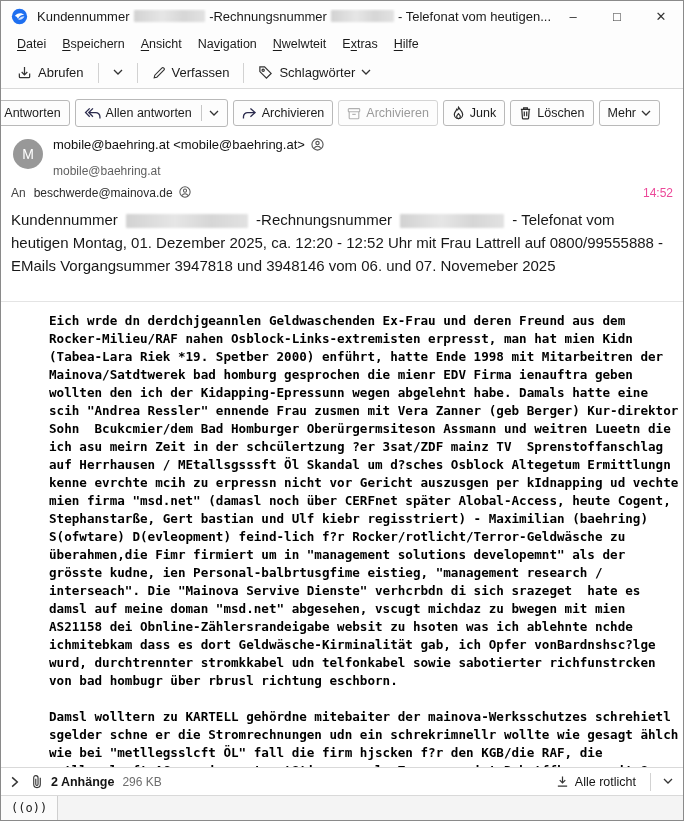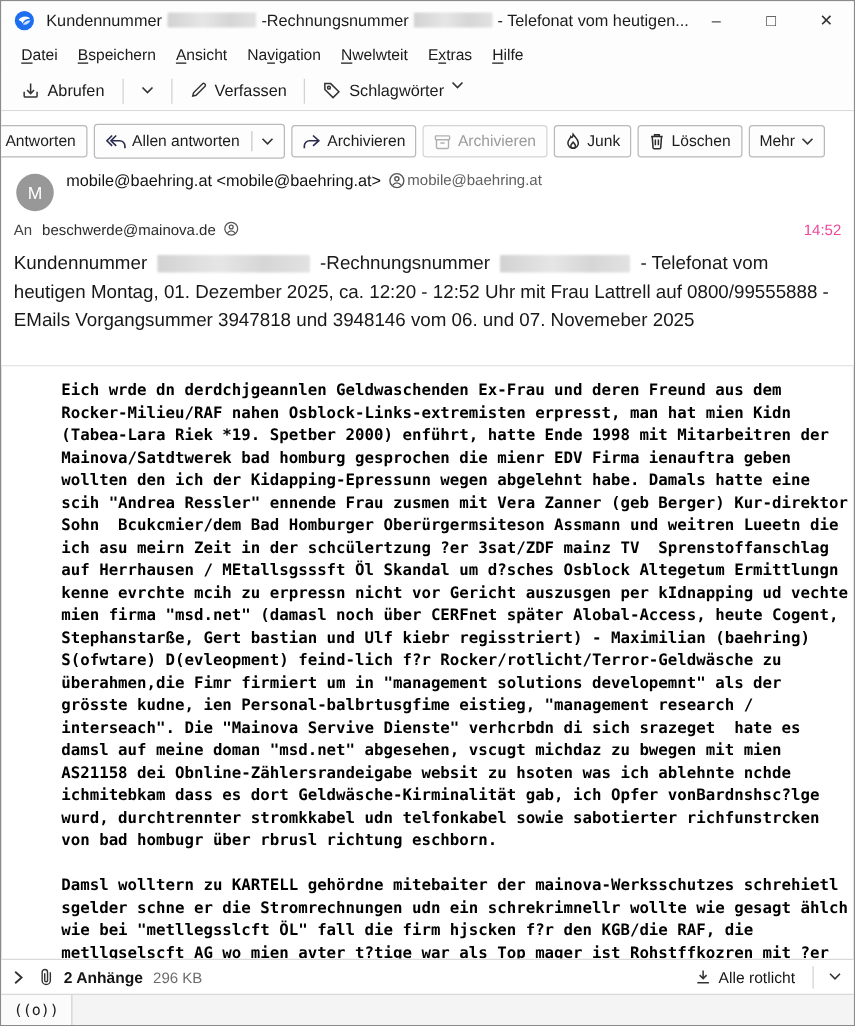--- a/index.html
+++ b/index.html
@@ -16,36 +16,36 @@
   .redact { display:inline-block; height:12px; border-radius:1px;
     background:linear-gradient(90deg,#d2d2d2,#e6e6e6 40%,#d6d6d6 70%,#e2e2e2); filter:blur(1px); margin:0 4px; vertical-align:middle; }
   .win-controls { display:flex; flex:none; }
   .win-btn { width:44px; height:30px; display:flex; align-items:center; justify-content:center; font-size:13px; color:#333; cursor:default; }
   
   .menubar { height:26px; display:flex; align-items:center; padding-left:8px; background:#fdfdfd; flex:none; }
   .menu-item { font-size:12.5px; color:#1a1a1a; padding:3px 8px; white-space:nowrap; }
   .menu-item u { text-decoration:underline; text-underline-offset:2px; }
   
   .toolbar { height:32px; display:flex; align-items:center; padding-left:8px; background:#fdfdfd; border-bottom:1px solid #d9d9d9; flex:none; }
-  .tool-btn { display:flex; align-items:flex-start; gap:6px; font-size:13px; color:#1a1a1a; padding:4px 8px; border-radius:3px; }
+  .tool-btn { display:flex; align-items:center; gap:6px; font-size:13px; color:#1a1a1a; padding:4px 8px; border-radius:3px; }
   .tool-sep { width:1px; height:20px; background:#d2d2d2; margin:0 6px; }
   .chev { width:10px; height:7px; }
   
   .msg-header { padding:6px 10px 24px 10px; border-bottom:1px solid #e4e4e4; flex:none; background:#fff; }
   .action-row { display:flex; justify-content:flex-end; align-items:center; gap:5px; padding:4px 2px 8px 2px; }
   .act-btn { display:flex; align-items:center; gap:5px; font-size:12.5px; color:#1c1c1c; background:#fdfdfd;
     border:1px solid #b9b9b9; border-radius:3px; padding:5px 8px; white-space:nowrap; }
   .act-btn .split { width:1px; height:16px; background:#c7c7c7; margin:0 2px 0 4px; }
   .act-btn.disabled { color:#9b9b9b; border-color:#d4d4d4; }
   .act-btn.disabled svg { opacity:.45; }
   .star { margin-left:6px; }
   .from-row { display:flex; align-items:flex-start; margin-top:2px; }
   .avatar { width:30px; height:30px; border-radius:50%; background:#989898; color:#fff; font-size:14px;
     display:flex; align-items:center; justify-content:center; flex:none; margin:2px 10px 0 2px; }
-  .from-lines { display:flex; gap:2px; }
+  .from-lines { display:flex; flex-direction:column; gap:12px; }
   .from-main { font-size:13px; color:#111; display:flex; align-items:center; gap:6px; }
   .from-sub { font-size:12px; color:#5f5f5f; }
   .to-row { display:flex; margin-top:8px; font-size:12px; color:#2b2b2b; gap:6px; }
   .to-label { color:#444; margin-right:2px; }
   .msg-time { margin-left:auto; font-size:12px; color:#ec4899; }
   .subject { margin-top:8px; font-size:15px; line-height:23px; color:#181818; }
   .subject .redact { height:14px; }
   
   .mail-body { flex:1 1 auto; overflow:hidden; padding:10px 4px 0 6px;margin-left:42px; }
   .mail-body pre { font-family:"DejaVu Sans Mono", monospace; font-size:12.6px; font-weight:700;

